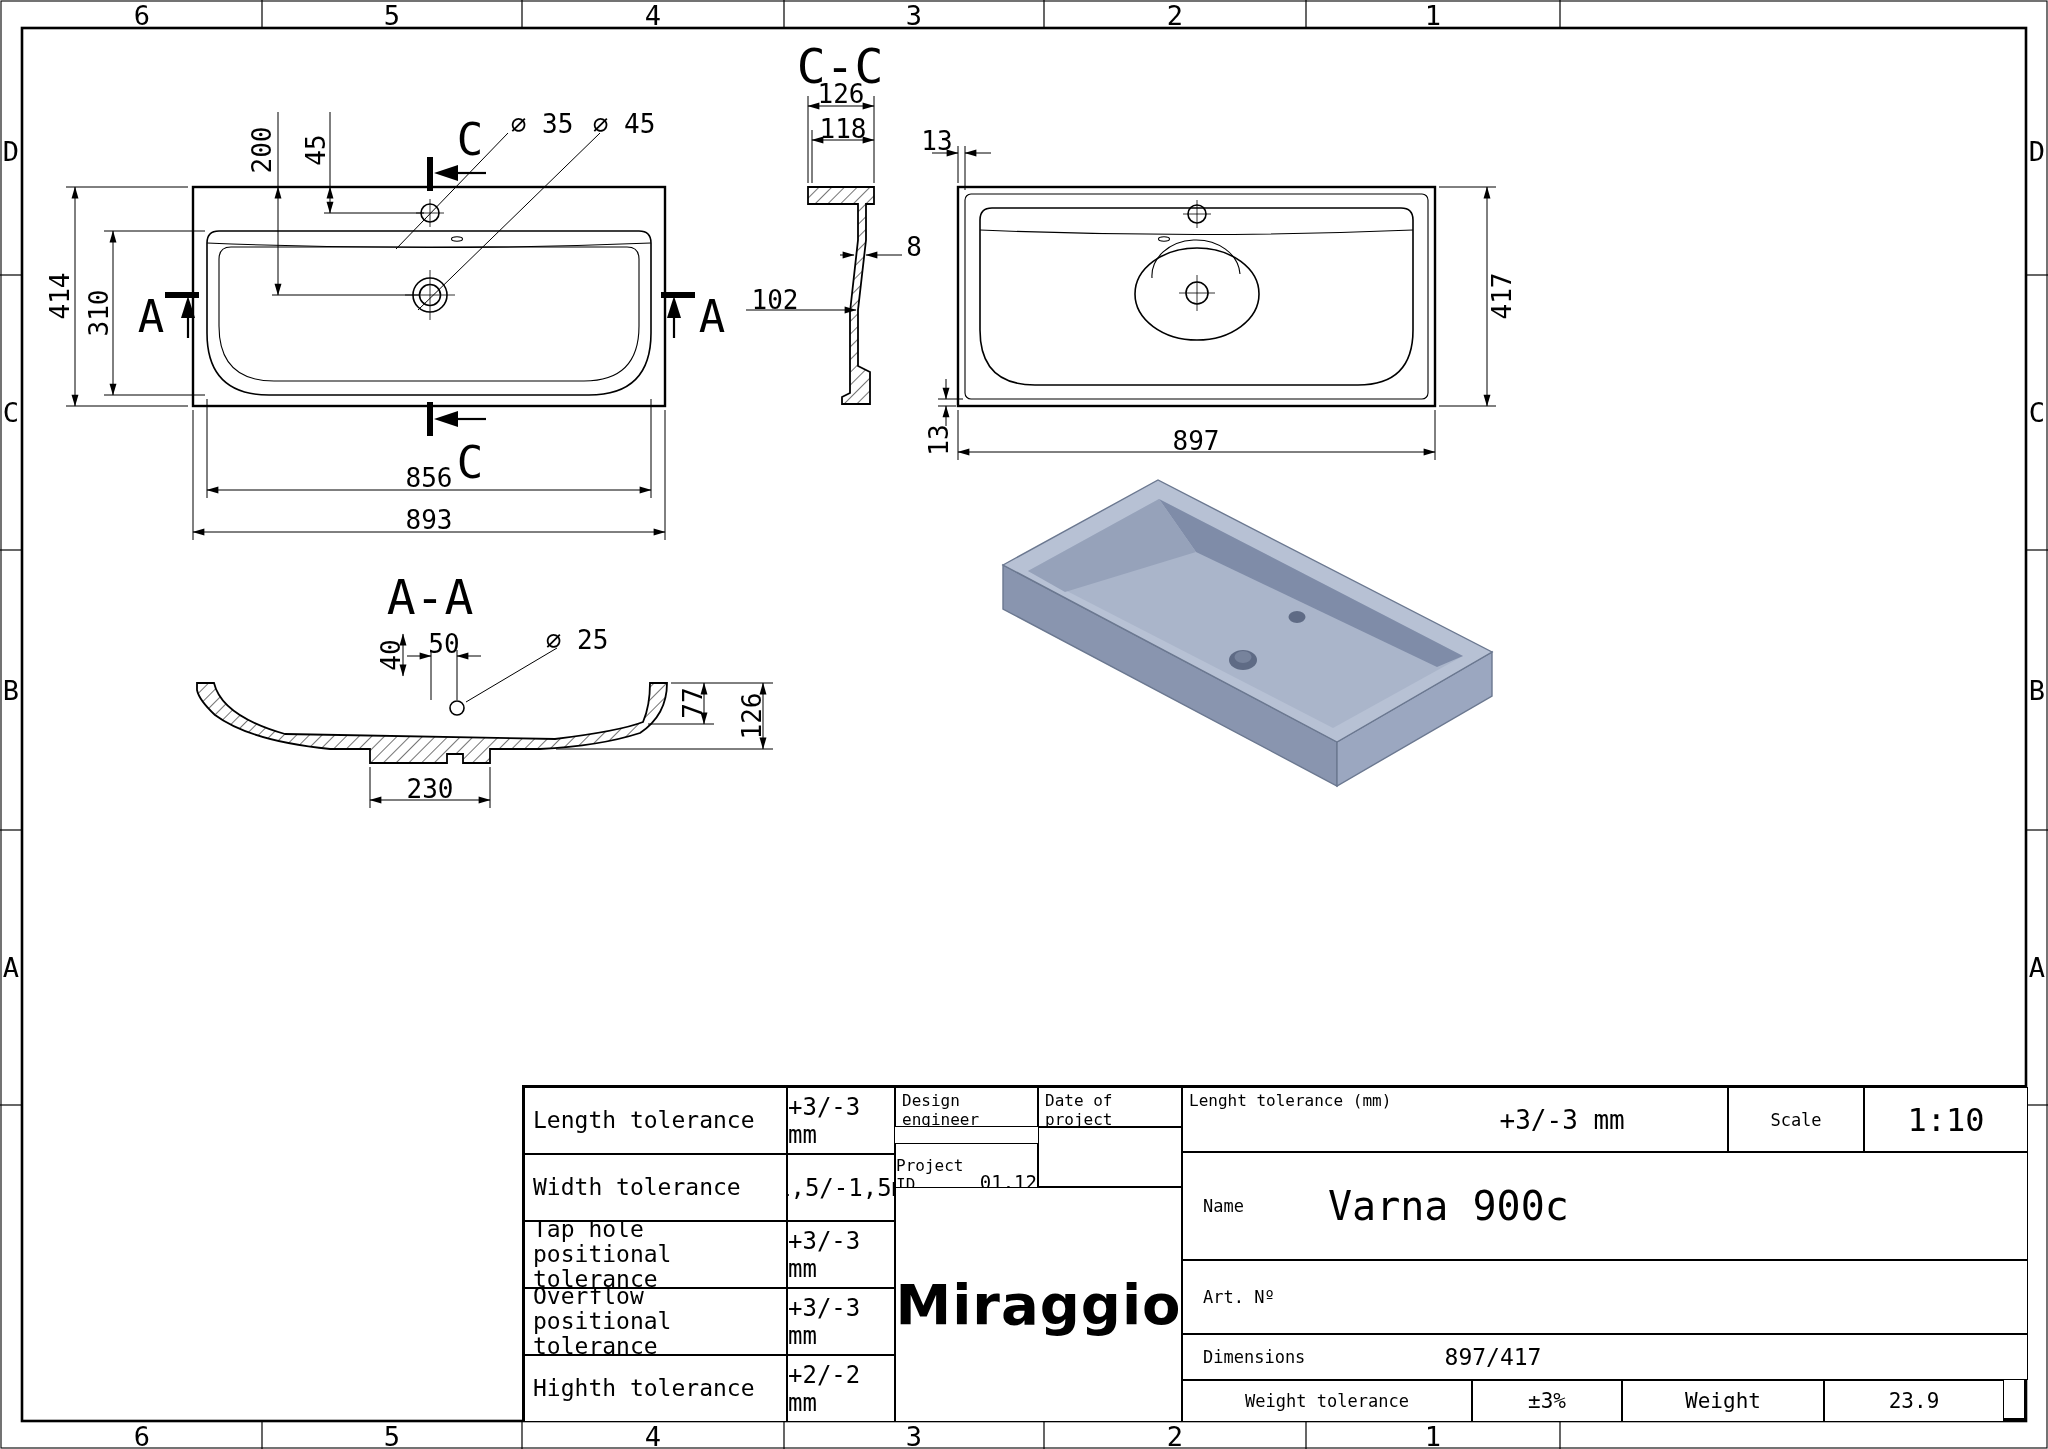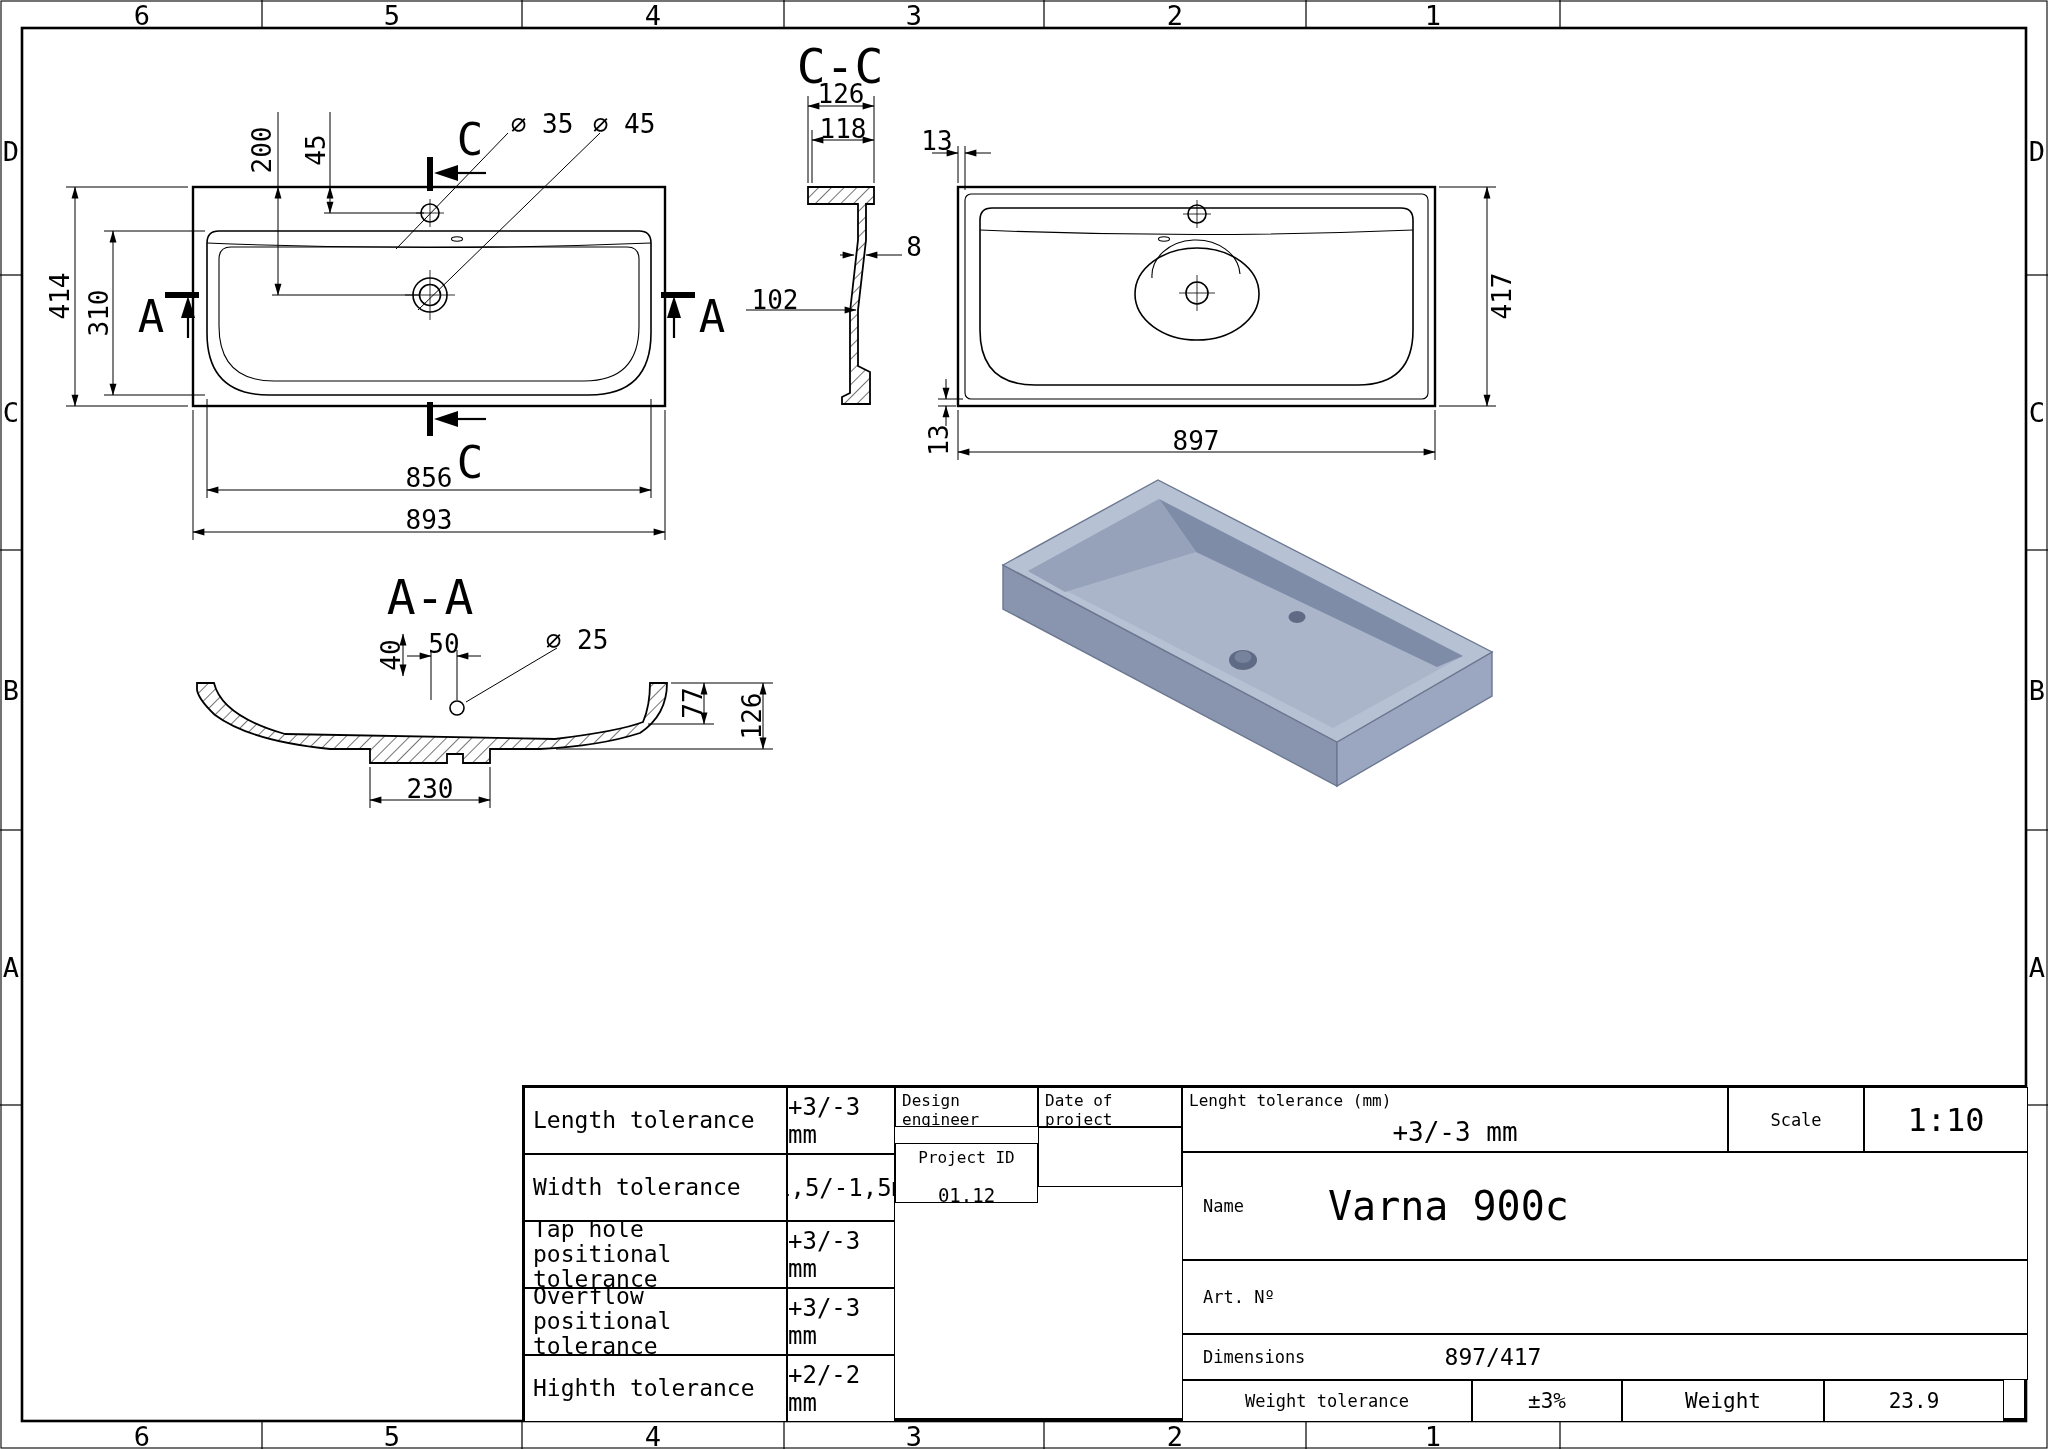--- a/index.html
+++ b/index.html
@@ -25,21 +25,21 @@
 
   
   .tb{position:absolute;left:522px;top:1085px;width:1504px;height:335px;
       border:2.6px solid #000;box-sizing:border-box}
   .cell{position:absolute;border:1.4px solid #000;box-sizing:border-box;
         display:flex;align-items:center;overflow:hidden;background:#fff}
   .lab{font-size:23px;padding:0 8px;line-height:1.08}
   .val{font-size:24px;justify-content:center}
   .sm{font-size:16px;align-items:flex-start;padding:3px 6px}
   .smc{font-size:17px;justify-content:center}
-  .col{flex-direction:column;justify-content:flex-start;align-items:center}
+  .col{flex-direction:row;justify-content:flex-start;align-items:center}
   .big{font-size:32px;justify-content:center}
   .med{font-size:21px;justify-content:center}
   .tolv{flex:1;display:flex;align-items:center;justify-content:center;font-size:26px;width:100%}
   .lab2{width:125px;font-size:17px;padding-left:20px;flex:none}
   .namev{width:540px;text-align:left;font-size:40px}
   .dimv{width:330px;text-align:center;font-size:23px}
   .pidl{font-size:16px;margin-top:4px}
   .pidv{font-size:19px;margin-top:17px}
   .logo{justify-content:center;font-family:"DejaVu Sans",sans-serif;font-weight:bold;font-size:56px;letter-spacing:1px}
 </style>
@@ -269,20 +269,23 @@
     <div class="cell lab" style="left:0;top:268px;width:263px;height:67px">Highth tolerance</div>
     <div class="cell val" style="left:263px;top:268px;width:108px;height:67px">+2/-2 mm</div>
 
     <div class="cell sm" style="left:371px;top:0;width:143px;height:40px">Design engineer</div>
     <div class="cell sm" style="left:514px;top:0;width:144px;height:40px">Date of project</div>
     <div class="cell col" style="left:371px;top:56px;width:143px;height:60px">
       <div class="pidl">Project ID</div>
       <div class="pidv">01.12</div>
     </div>
     <div class="cell" style="left:514px;top:40px;width:144px;height:60px"></div>
+    <div class="cell logo" style="left:371px;top:100px;width:287px;height:235px">
+      <span>Miraggio</span>
+    </div>
 
     <div class="cell col" style="left:658px;top:0;width:546px;height:65px;align-items:stretch">
       <div class="sm" style="border:none;position:static;display:block">Lenght tolerance (mm)</div>
       <div class="tolv">+3/-3 mm</div>
     </div>
     <div class="cell smc" style="left:1204px;top:0;width:136px;height:65px">Scale</div>
     <div class="cell big" style="left:1340px;top:0;width:164px;height:65px">1:10</div>
     <div class="cell" style="left:658px;top:65px;width:846px;height:108px">
       <div class="lab2">Name</div>
       <div class="namev">Varna 900c</div>

